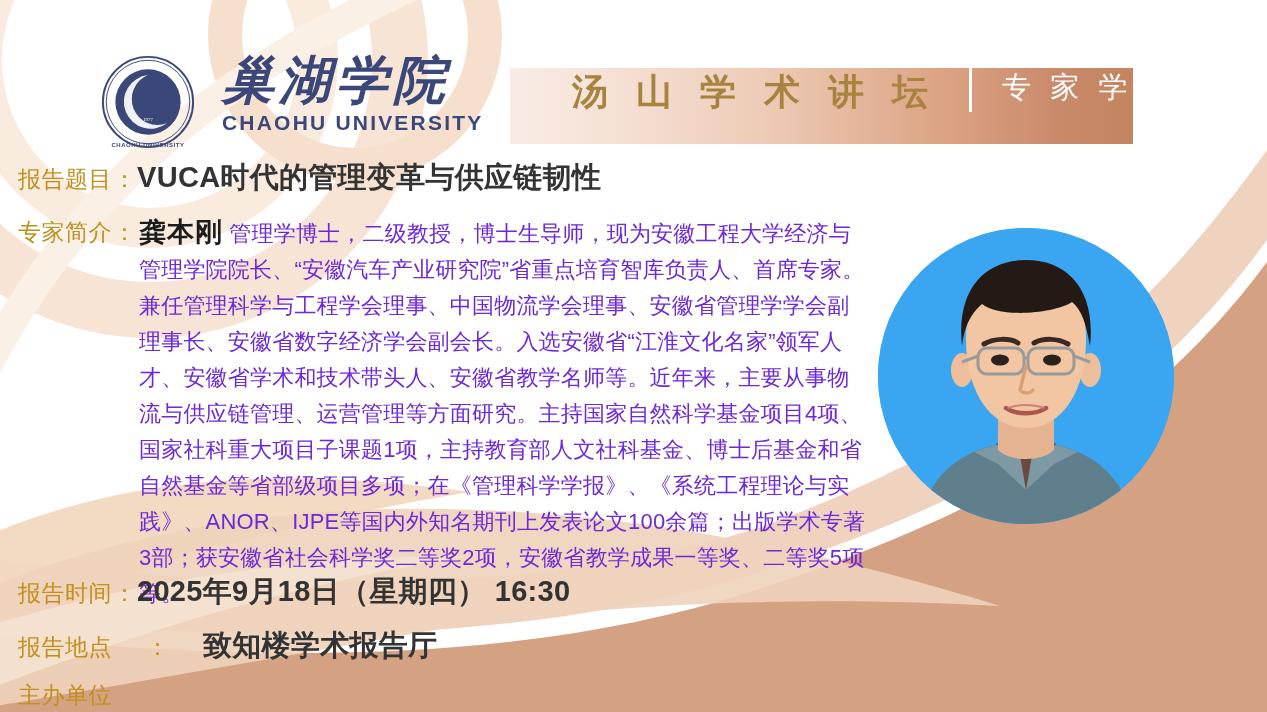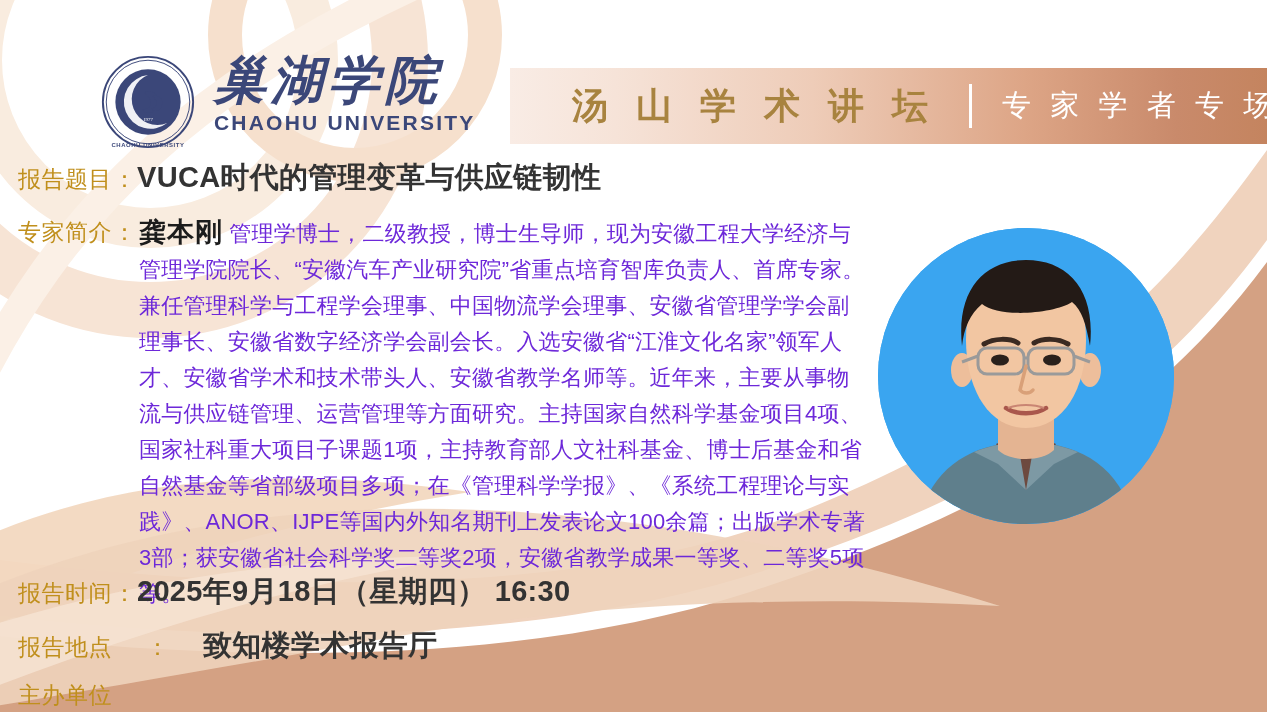--- a/index.html
+++ b/index.html
@@ -33,21 +33,21 @@
     left: 100px; top: 52px;
     display: flex;
     align-items: flex-start;
   }
   .logo-emblem {
     width: 96px; height: 96px;
     flex: 0 0 auto;
     margin-top: 2px;
   }
   .logo-words {
-    margin-left: 18px;
+    margin-left: 26px;
     display: flex;
     flex-direction: column;
     justify-content: center;
   }
   .logo-cn {
     font-family: "Liberation Serif", "DejaVu Serif", serif;
     font-size: 52px;
     font-weight: bold;
     font-style: italic;
     letter-spacing: 5px;
@@ -62,30 +62,30 @@
     letter-spacing: 2.2px;
     color: #3b4779;
     line-height: 1;
     margin-top: 2px;
     white-space: nowrap;
   }
 
   .banner {
     position: absolute;
     left: 510px; top: 68px;
-    width: 757px; height: 76px;
+    width: 623px; height: 76px;
     background: linear-gradient(to right,
         #f9ece5 0%,
         #f6e3d8 14%,
         #eeccb8 40%,
         #dda586 68%,
         #c98a6b 88%,
         #c4845f 100%);
     display: flex;
-    align-items: center;
+    align-items: flex-start;
   }
   .banner-main {
     margin-left: 62px;
     font-family: "Liberation Sans", sans-serif;
     font-size: 36px;
     font-weight: bold;
     letter-spacing: 9px;
     color: #a8833f;
     white-space: nowrap;
   }

